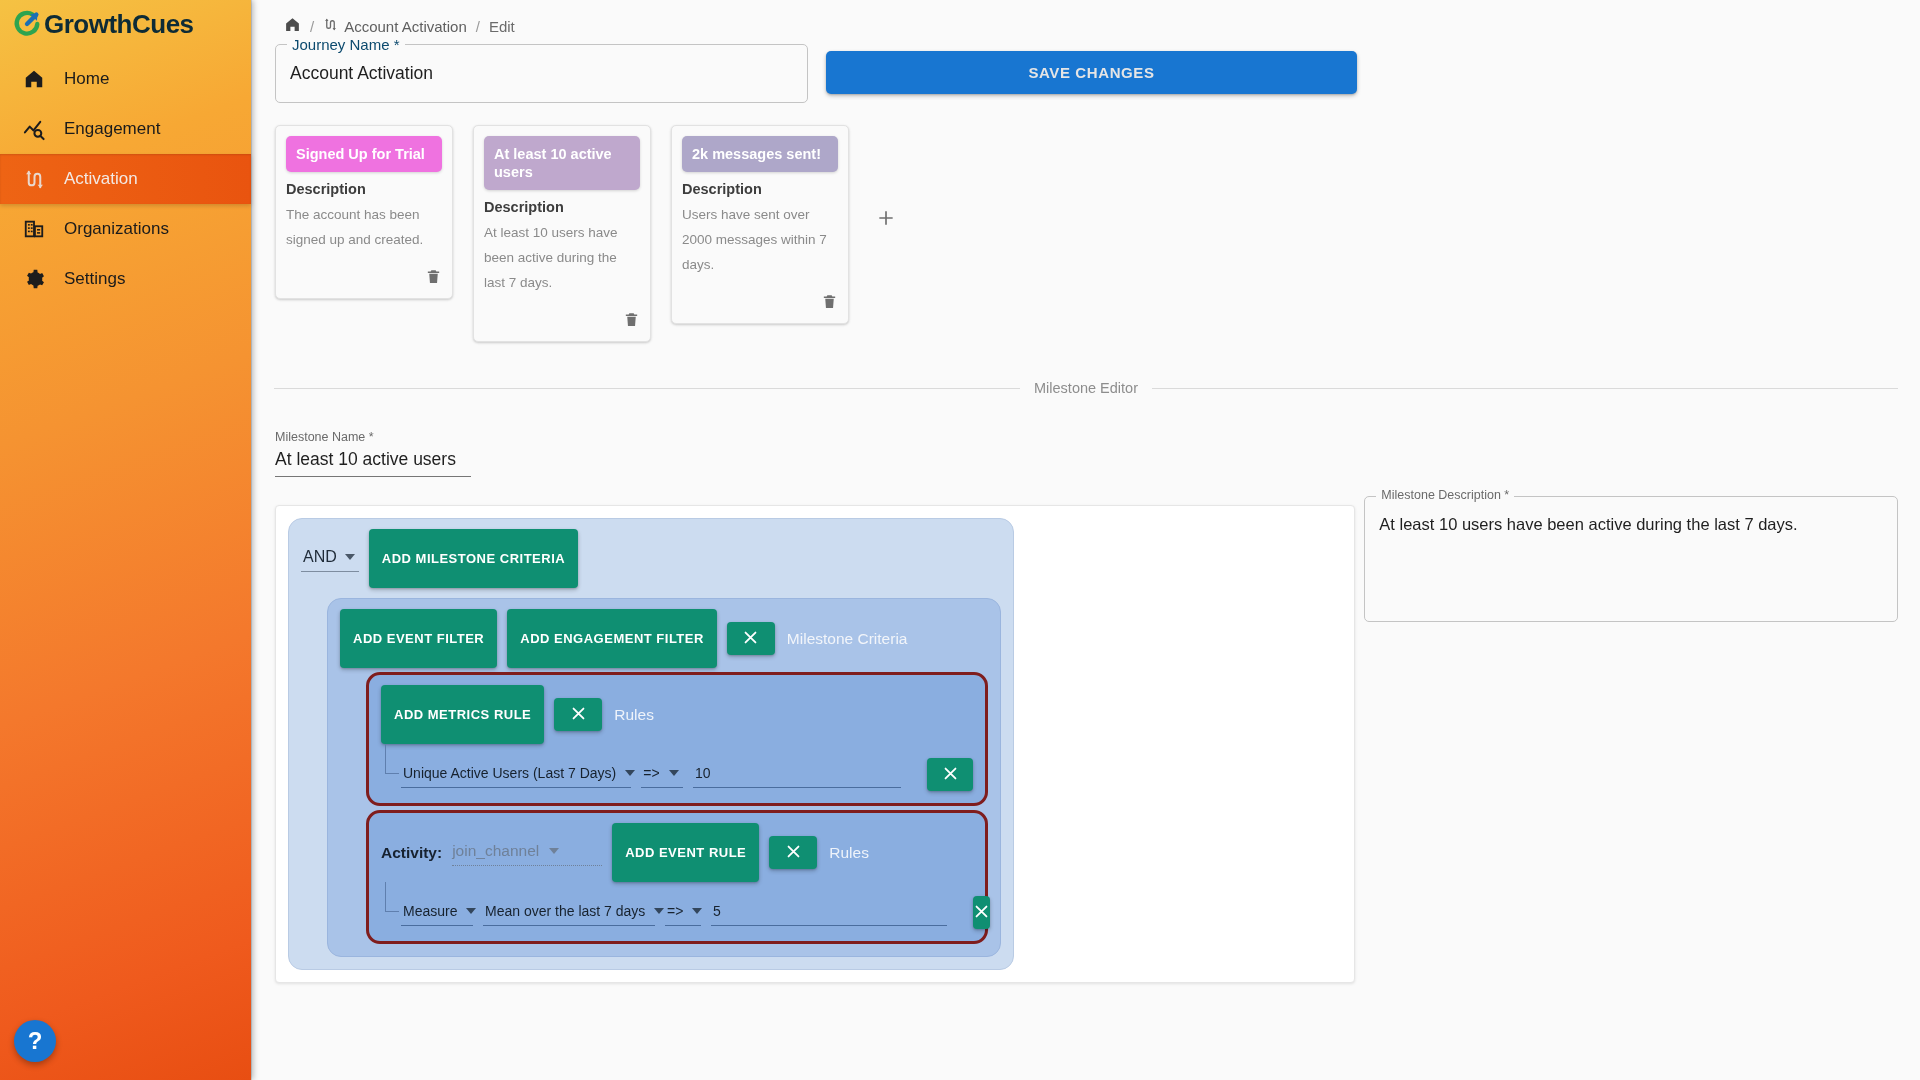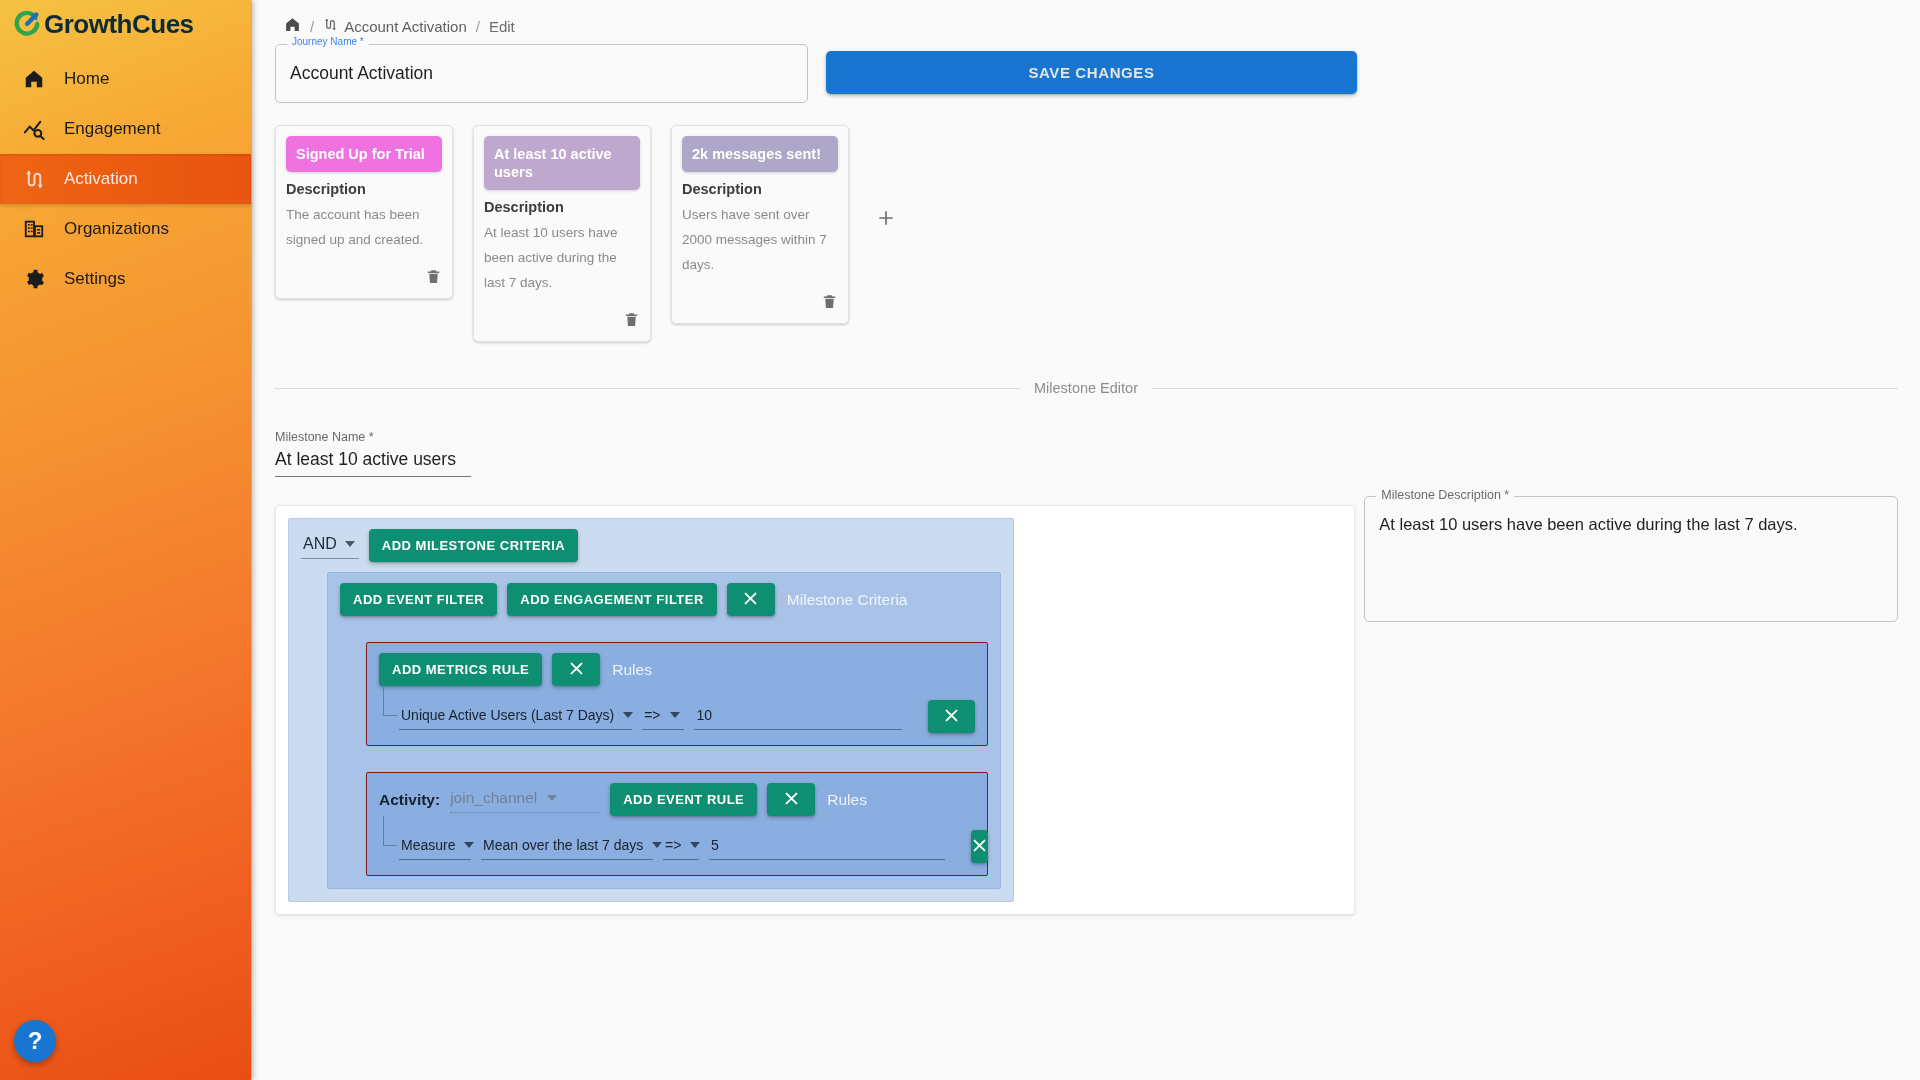--- a/index.html
+++ b/index.html
@@ -55,21 +55,21 @@
   .breadcrumb .sep { color:#9b9b9b; }
   .bc-link { display:flex; align-items:center; gap:6px; cursor:pointer; color:#5f5f5f;}
 
   .toprow { display:flex; align-items:flex-start; gap:18px; padding-left:1px; }
   .outfield {
     position:relative; width: 533px; height: 59px;
     border:1px solid #c4c4c4; border-radius:5px; background:#fafafa;
   }
   .outfield legend {
     position:absolute; top:-9px; left:11px; background:#fafafa;
-    padding: 0 5px; font-size:10px; color:#3b82f6;
+    padding: 0 5px; font-size:15px; color:#0c4a6e;
   }
   .outfield .val { padding: 18px 0 0 14px; font-size:17.5px; color:#1f1f1f; }
 
   .save-btn {
     width: 531px; height: 43px; margin-top: 7px;
     background:#1876d1; color:#e5e5e5; border:none; border-radius:5px;
     font-size:15px; font-weight:700; letter-spacing:.6px; cursor:pointer;
     box-shadow: 0 2px 4px rgba(0,0,0,.22), 0 1px 2px rgba(0,0,0,.16);
     font-family:"Liberation Sans", sans-serif;
   }
@@ -114,31 +114,31 @@
 
   .builder-wrap { display:flex; align-items:flex-start; gap:0; margin-top: 28px; }
   .builder-card {
     width: 1083px; min-height: 315px; background:#fff;
     border:1px solid #e6e6e6; border-radius:4px;
     box-shadow: 0 1px 3px rgba(0,0,0,.10);
     padding: 12px;
   }
 
   .grp {
-    border-radius:2px; padding: 10px 12px 12px 12px; position:relative;
+    border-radius:14px; padding: 10px 12px 12px 12px; position:relative;
   }
   .grp-l1 { background:#ccdcf0; border:1px solid #b9cbe4; width: 726px; }
   .grp-l2 { background:#a9c3e8; border:1px solid #9ab5de; margin: 10px 0 0 26px; }
-  .grp-l3 { background:#8aaee0; border:1px solid #7f1d1d; margin: 26px 0 0 26px; }
+  .grp-l3 { background:#8aaee0; border:3px solid #7f1d1d; margin: 4px 0 0 26px; }
 
   .grp-head { display:flex; align-items:center; gap:10px; }
   .teal-btn {
     background:#0f8f72; color:#fff; border:none; border-radius:4px;
     font-size:13px; font-weight:700; letter-spacing:.5px;
-    padding: 9px 13px; cursor:pointer;
+    padding: 22px 13px; cursor:pointer;
     box-shadow: 0 2px 4px rgba(0,0,0,.22), 0 1px 2px rgba(0,0,0,.14);
     font-family:"Liberation Sans", sans-serif; white-space:nowrap;
   }
   .teal-x {
     background:#0f8f72; color:#fff; border:none; border-radius:4px;
     width: 48px; height: 33px; cursor:pointer;
     display:flex; align-items:center; justify-content:center;
     box-shadow: 0 2px 4px rgba(0,0,0,.22), 0 1px 2px rgba(0,0,0,.14);
   }
   .teal-x svg { stroke:#fff; }

